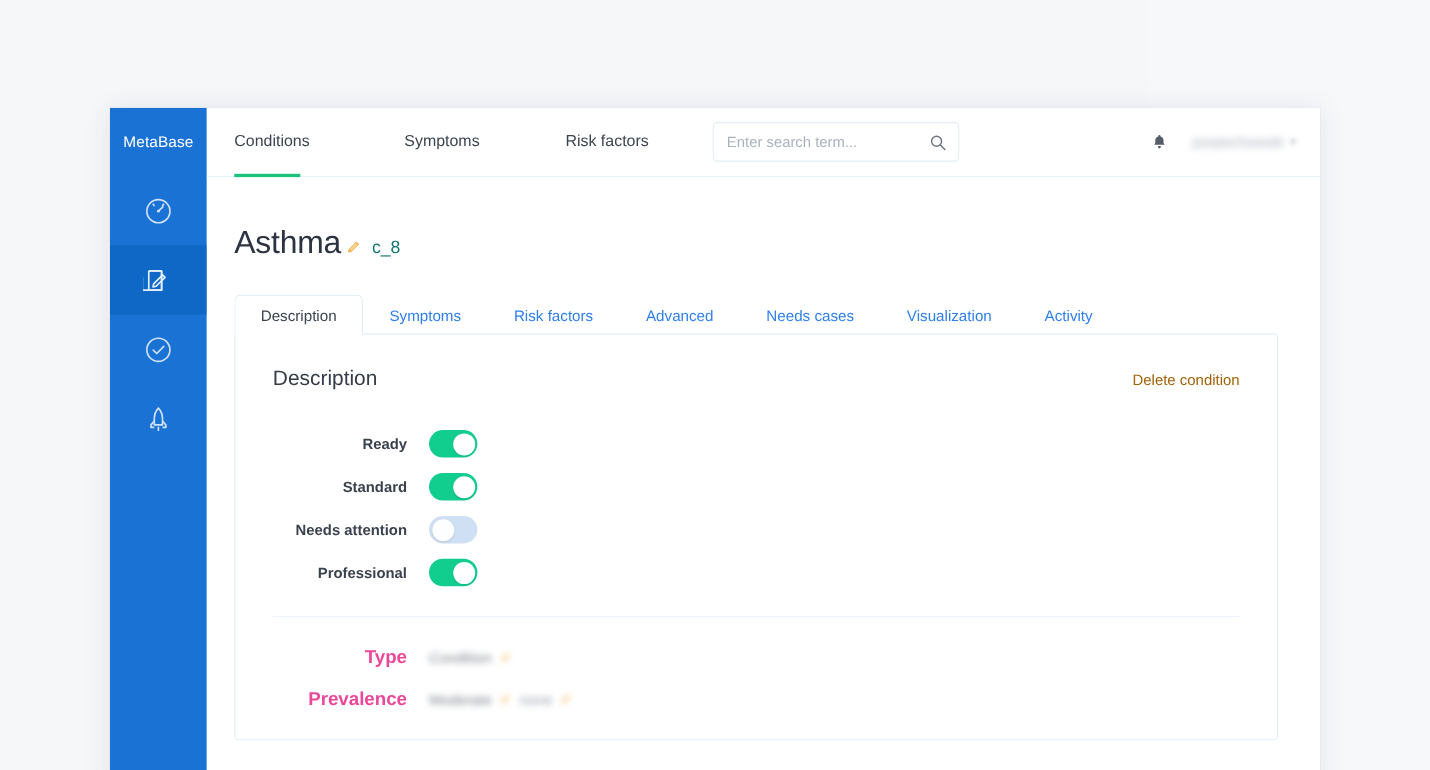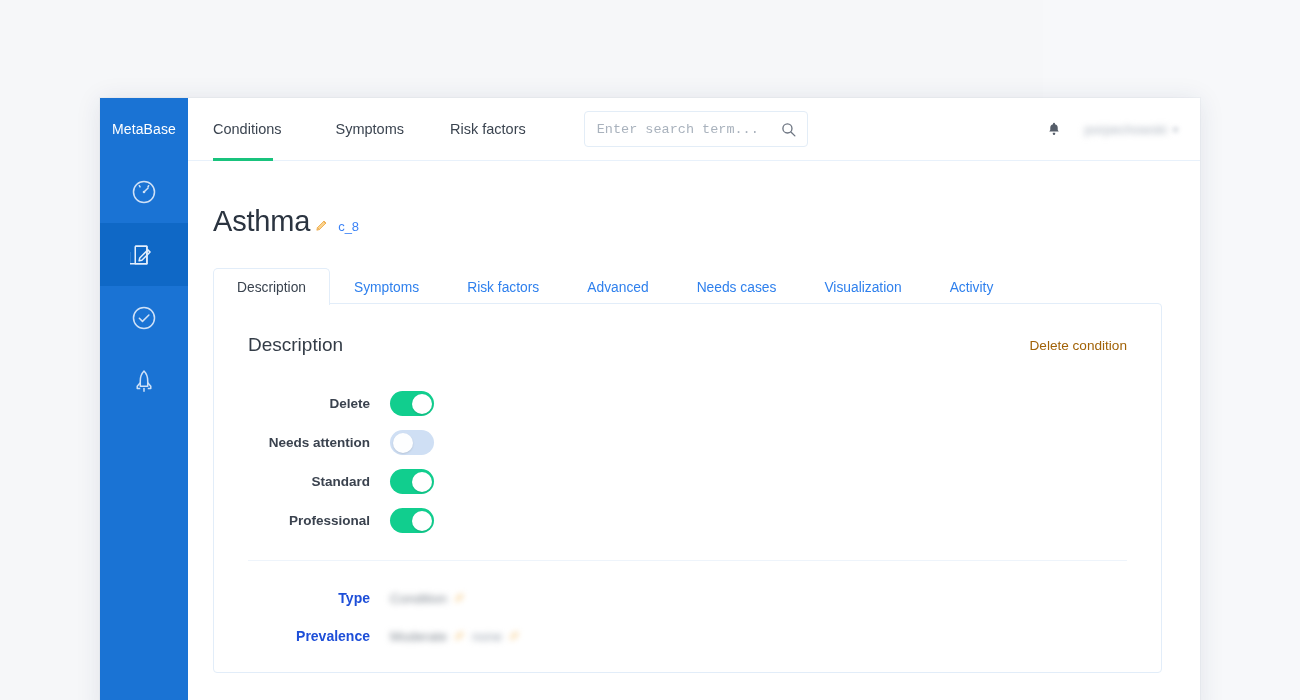--- a/index.html
+++ b/index.html
@@ -46,21 +46,21 @@
   .main { flex: 1 1 auto; display: flex; flex-direction: column; min-width: 0; background: #fff; }
 
   
   .topnav {
     height: 63px; flex: 0 0 63px;
     display: flex; align-items: center;
     border-bottom: 1px solid #e8f1fb;
     padding-left: 25px; padding-right: 22px;
     position: relative;
   }
-  .nav-tabs { display: flex; align-items: stretch; height: 63px; }
+  .nav-tabs { display: flex; align-items: stretch; height: 63px; gap: 32px; }
   .nav-tab {
     display: flex; align-items: center;
     font-size: 14.5px; color: #3b4450;
     padding: 0 13px; margin-right: 20px;
     position: relative; white-space: nowrap;
   }
   .nav-tab:first-child { padding-left: 0; margin-right: 28px; }
   .nav-tab.active::after {
     content: ""; position: absolute;
     left: 0; right: 22px; bottom: 0; height: 3px;
@@ -70,21 +70,21 @@
 
   .search-wrap {
     margin-left: 25px;
     width: 224px; height: 36px;
     border: 1px solid #e3edf7; border-radius: 4px;
     display: flex; align-items: center; padding: 0 10px 0 12px;
     background: #fff;
   }
   .search-input {
     flex: 1 1 auto; border: 0; outline: none;
-    font-family: Liberation Mono, monospace;
+    font-family: Liberation Sans, sans-serif;
     font-size: 13.5px; color: #4d7c0f; background: transparent;
   }
   .search-input::placeholder { color: #a9b2bd; }
   .search-icon { color: #6d7582; display: flex; }
 
   .topnav-right {
     margin-left: auto; display: flex; align-items: center; gap: 22px;
   }
   .bell { color: #555d69; display: flex; }
   .user-menu { display: flex; align-items: center; gap: 6px; }
@@ -94,21 +94,21 @@
     user-select: none;
   }
   .caret-blur { color: #aab2bd; font-size: 10px; filter: blur(2.4px); }
 
   
   .content { flex: 1 1 auto; padding: 0 38px 0 25px; min-height: 0; }
 
   .title-row { display: flex; align-items: baseline; padding-top: 44px; gap: 4px; }
   .page-title { font-size: 29px; font-weight: 400; color: #2b3440; letter-spacing: -.2px; }
   .pencil { display: inline-flex; align-items: center; position: relative; top: 2px; }
-  .code-id { font-size: 13px; color: #3b82f6; margin-left: 5px; }
+  .code-id { font-size: 16px; color: #0f766e; margin-left: 5px; }
 
   
   .tabstrip { display: flex; align-items: flex-end; margin-top: 26px; height: 40px; }
   .tab {
     font-size: 13.8px; color: #2f80ed;
     padding: 11px 23px 10px 23px;
     border: 1px solid transparent; border-bottom: 0;
     position: relative; top: 1px; white-space: nowrap;
   }
   .tab.active {
@@ -152,21 +152,21 @@
     background: #fff; box-shadow: 0 1px 2px rgba(0,0,0,.12);
   }
   .switch.off .knob { left: 2.5px; background: #fdfeff; }
 
   .divider { height: 1px; background: #eef4fb; margin: 20px 0 0 0; }
 
   .fields { margin-top: 18px; }
   .vrow { display: flex; align-items: center; height: 38px; }
   .vlabel {
     width: 142px; text-align: right; padding-right: 20px;
-    font-size: 14px; font-weight: bold; color: #1d4ed8;
+    font-size: 17px; font-weight: bold; color: #ec4899;
   }
   .vval {
     font-size: 13.5px; color: #7e868f;
     filter: blur(3px); user-select: none;
     display: flex; align-items: center; gap: 7px;
   }
   .vval .pencil-sm { filter: none; }
   .sub-val { color: #9aa3af; }
 </style>
 </head>
@@ -297,34 +297,34 @@
         </div>
 
         <div class="panel">
           <div class="panel-head">
             <span class="panel-title">Description</span>
             <a class="delete-link">Delete condition</a>
           </div>
 
           <div class="toggles">
             <div class="frow">
-              <span class="flabel">Delete</span>
+              <span class="flabel">Ready</span>
+              <span class="switch">
+                  <span class="knob"></span>
+                </span>
+            </div>
+            <div class="frow">
+              <span class="flabel">Standard</span>
               <span class="switch">
                   <span class="knob"></span>
                 </span>
             </div>
             <div class="frow">
               <span class="flabel">Needs attention</span>
               <span class="switch off">
-                  <span class="knob"></span>
-                </span>
-            </div>
-            <div class="frow">
-              <span class="flabel">Standard</span>
-              <span class="switch">
                   <span class="knob"></span>
                 </span>
             </div>
             <div class="frow">
               <span class="flabel">Professional</span>
               <span class="switch">
                   <span class="knob"></span>
                 </span>
             </div>
           </div>

